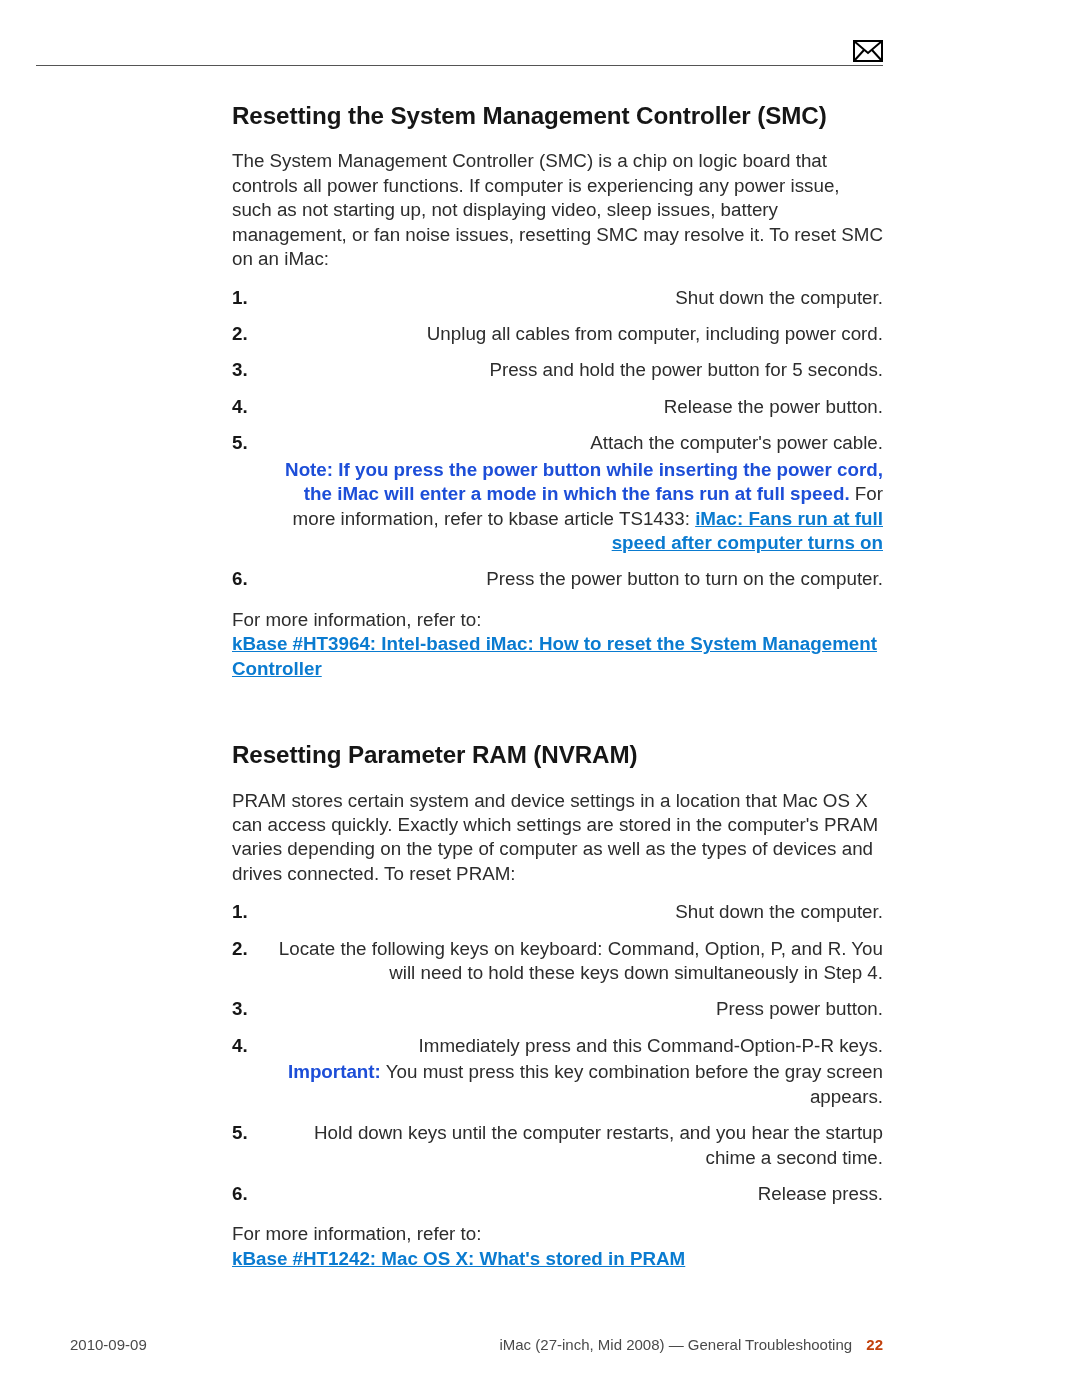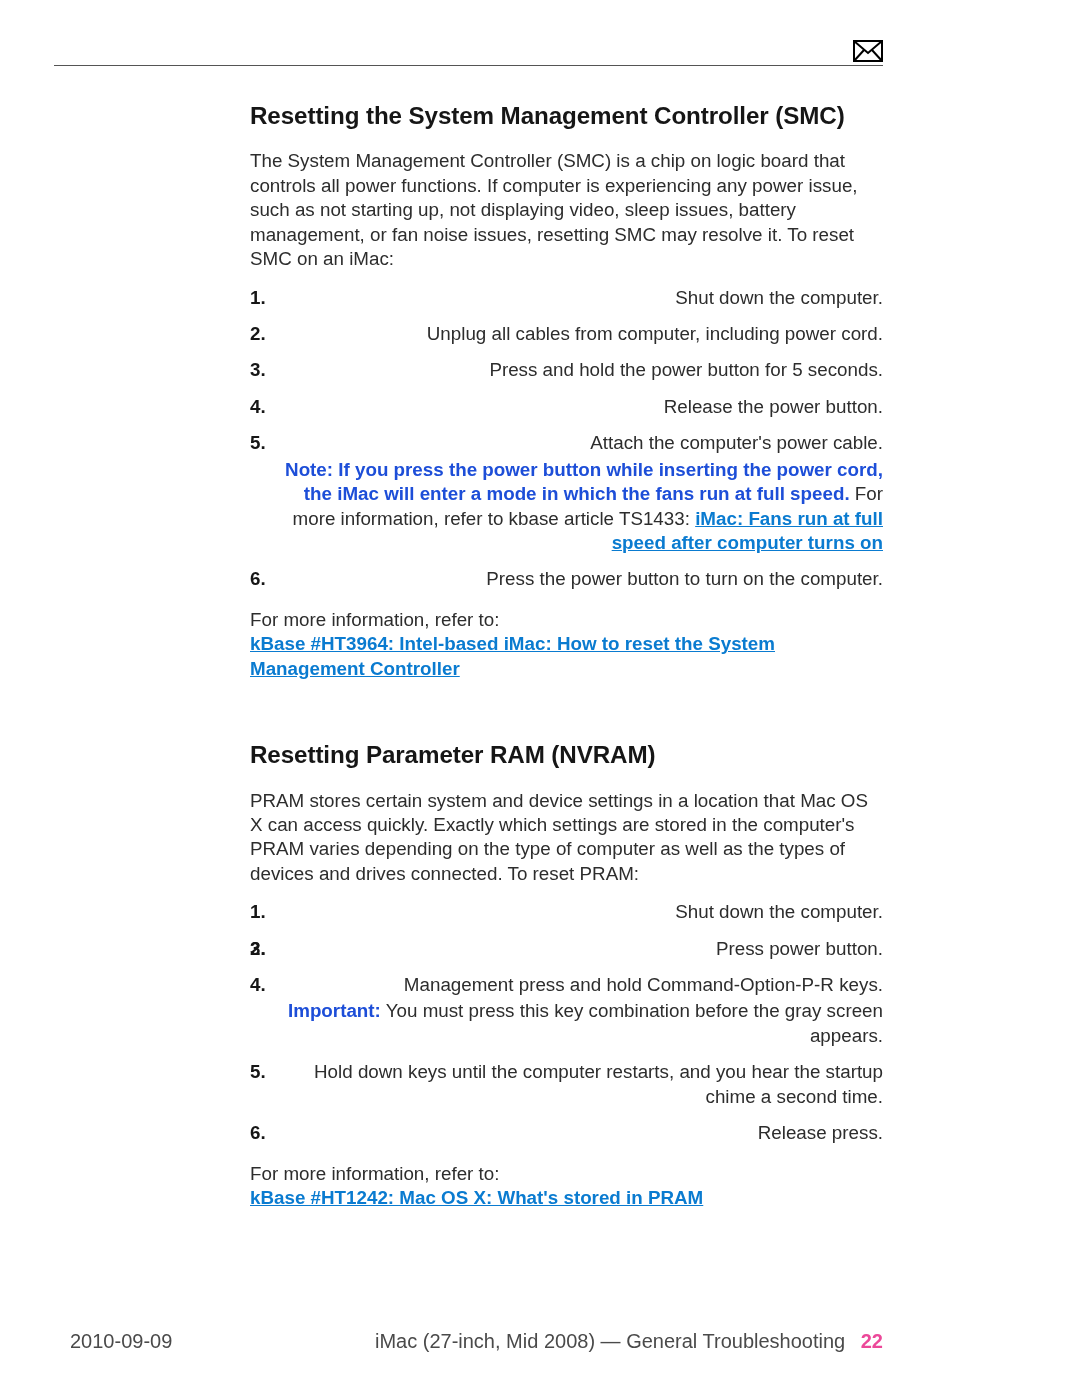--- a/index.html
+++ b/index.html
@@ -7,21 +7,21 @@
     padding: 0;
     background: #fff;
     font-family: "Myriad Pro", "Segoe UI", "Helvetica Neue", Arial, sans-serif;
     color: #212121;
     width: 1080px;
   }
   .page {
     box-sizing: border-box;
     width: 1001px;
     min-height: 1397px;
-    padding: 40px 118px 40px 54px;
+    padding: 40px 118px 40px 36px;
     position: relative;
   }
   .top-rule {
     border-top: 1px solid #555;
     margin: 25px 0 34px 0;
   }
   .mail-icon {
     position: absolute;
     top: 40px;
     right: 118px;
@@ -82,29 +82,29 @@
   }
   .more-info-links a {
     display: block;
   }
   
   .footer {
     position: absolute;
     left: 70px;
     right: 118px;
     bottom: 44px;
-    font-size: 20px;
+    font-size: 15px;
     color: #4a4a4a;
     display: flex;
     justify-content: space-between;
     align-items: baseline;
   }
   .footer .pagenum {
     font-weight: 700;
-    color: #ec4899;
+    color: #c2410c;
     margin-left: 10px;
   }
 </style>
 </head>
 <body>
 
 <div class="page">
 
   <div class="mail-icon">
     <svg width="30" height="22" viewBox="0 0 30 22">
@@ -142,24 +142,25 @@
       </div>
     </div>
 
     <div class="section">
       <h2 class="section-title">Resetting Parameter RAM (NVRAM)</h2>
       <p>PRAM stores certain system and device settings in a location that Mac OS X can access quickly. Exactly which settings are stored in the computer's PRAM varies depending on the type of computer as well as the types of devices and drives connected. To reset PRAM:</p>
 
       <ol class="steps">
         <li><span>Shut down the computer.</span></li>
         <li>
+          <span>Locate the following keys on keyboard: Command, Option, P, and R. You will need to hold these keys down simultaneously in Step 4.</span>
         </li>
         <li><span>Press power button.</span></li>
         <li>
-          <span>Management press and hold Command-Option-P-R keys.</span>
+          <span>Immediately press and this Command-Option-P-R keys.</span>
           <span class="note-sub">
             <span class="bold">Important:</span><span> You must press this key combination before the gray screen appears.</span>
           </span>
         </li>
         <li><span>Hold down keys until the computer restarts, and you hear the startup chime a second time.</span></li>
         <li><span>Release press.</span></li>
       </ol>
 
       <div class="more-info">
         <span>For more information, refer to:</span>

